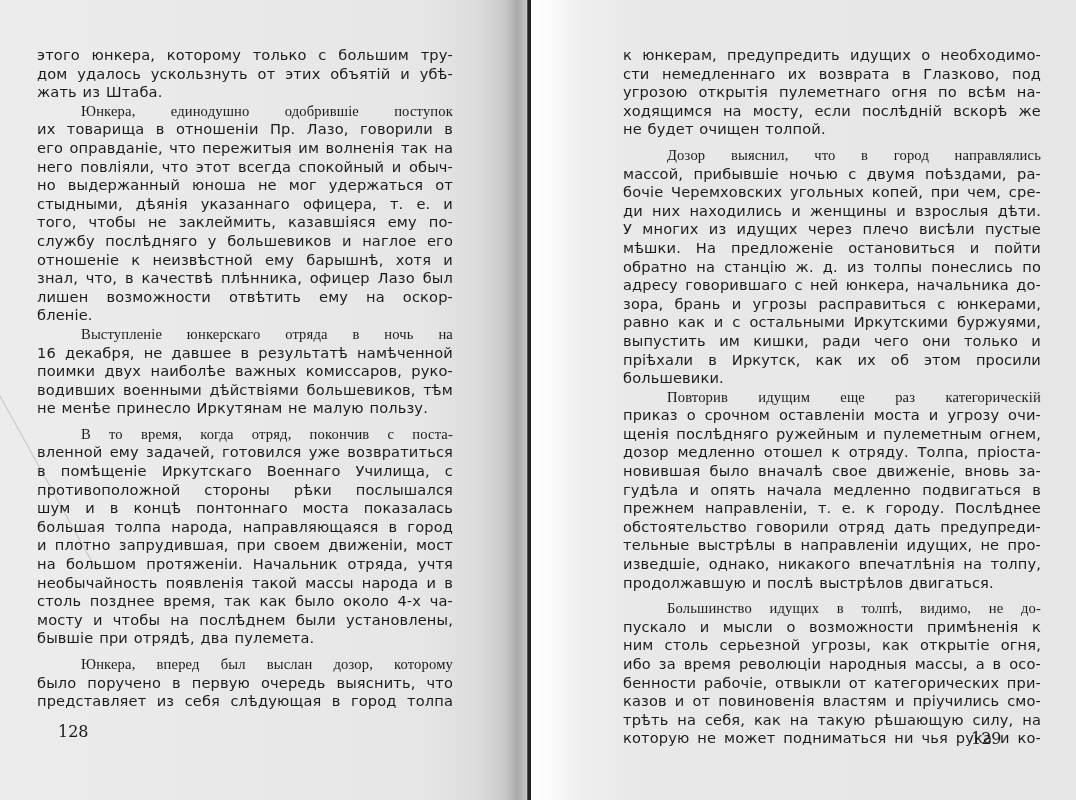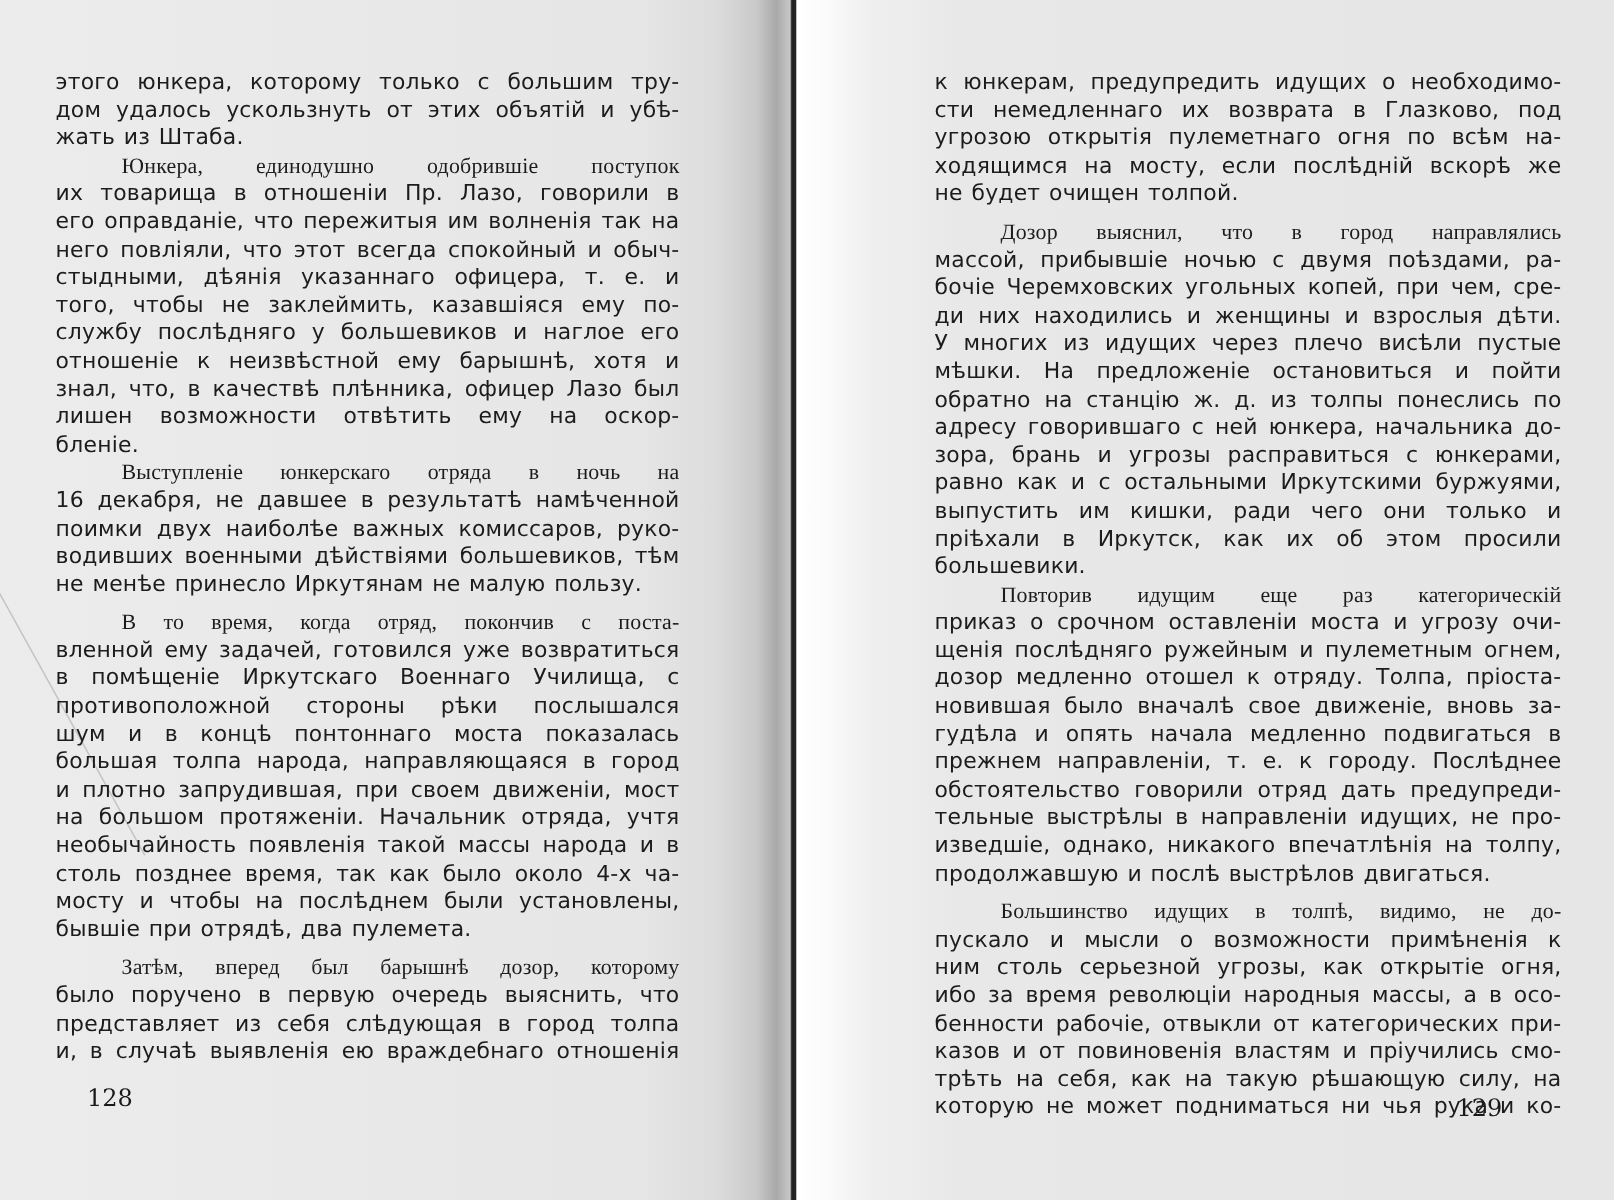--- a/index.html
+++ b/index.html
@@ -60,20 +60,21 @@
   <div class="page page-left">
     <div class="crease"></div>
     <div class="text" id="left-text">
         <span class="line">этого юнкера, которому  только с большим  тру-</span>
         <span class="line">дом удалось  ускользнуть от этих  объятій и убѣ-</span>
         <span class="line last">жать из Штаба.</span>
         <span class="line indent">Юнкера, единодушно  одобрившіе  поступок</span>
         <span class="line">их  товарища в отношеніи Пр. Лазо, говорили   в</span>
         <span class="line">его оправданіе, что пережитыя им волненія так на</span>
         <span class="line">него повліяли, что этот всегда спокойный и обыч-</span>
+        <span class="line">но выдержанный  юноша не мог  удержаться  от</span>
         <span class="line">стыдными,  дѣянія  указаннаго   офицера, т. е. и</span>
         <span class="line">того, чтобы не заклеймить,  казавшіяся  ему  по-</span>
         <span class="line">службу  послѣдняго у большевиков и наглое  его</span>
         <span class="line">отношеніе к неизвѣстной  ему барышнѣ,  хотя и</span>
         <span class="line">знал, что, в качествѣ плѣнника, офицер Лазо был</span>
         <span class="line">лишен  возможности  отвѣтить  ему  на  оскор-</span>
         <span class="line last">бленіе.</span>
         <span class="line indent">Выступленіе  юнкерскаго  отряда в  ночь  на</span>
         <span class="line">16 декабря, не  давшее в результатѣ  намѣченной</span>
         <span class="line">поимки двух наиболѣе важных комиссаров,  руко-</span>
@@ -84,24 +85,23 @@
         <span class="line">в помѣщеніе  Иркутскаго  Военнаго  Училища, с</span>
         <span class="line">противоположной   стороны  рѣки   послышался</span>
         <span class="line">шум и  в  концѣ  понтоннаго  моста  показалась</span>
         <span class="line">большая толпа народа,  направляющаяся  в город</span>
         <span class="line">и плотно запрудившая, при своем движеніи,  мост</span>
         <span class="line">на большом протяженіи. Начальник  отряда,  учтя</span>
         <span class="line">необычайность появленія  такой массы народа и в</span>
         <span class="line">столь позднее время, так как было около 4-х  ча-</span>
         <span class="line">мосту и чтобы на послѣднем  были  установлены,</span>
         <span class="line last">бывшіе при отрядѣ, два пулемета.</span>
-        <span class="line indent gap">Затѣм, вперед был барышнѣ  дозор, которому</span>
+        <span class="line indent gap">Юнкера, вперед был выслан  дозор, которому</span>
         <span class="line">было поручено  в первую очередь  выяснить, что</span>
         <span class="line">представляет из себя  слѣдующая в город  толпа</span>
-        <span class="line">и, в случаѣ выявленія  ею враждебнаго отношенія</span>
       </div>
     <div class="page-number">128</div>
   </div>
   <div class="page page-right">
     <div class="text" id="right-text">
         <span class="line">к юнкерам,  предупредить  идущих о необходимо-</span>
         <span class="line">сти  немедленнаго  их  возврата в Глазково,  под</span>
         <span class="line">угрозою открытія пулеметнаго  огня по всѣм  на-</span>
         <span class="line">ходящимся на мосту, если послѣдній  вскорѣ  же</span>
         <span class="line last">не  будет  очищен  толпой.</span>

